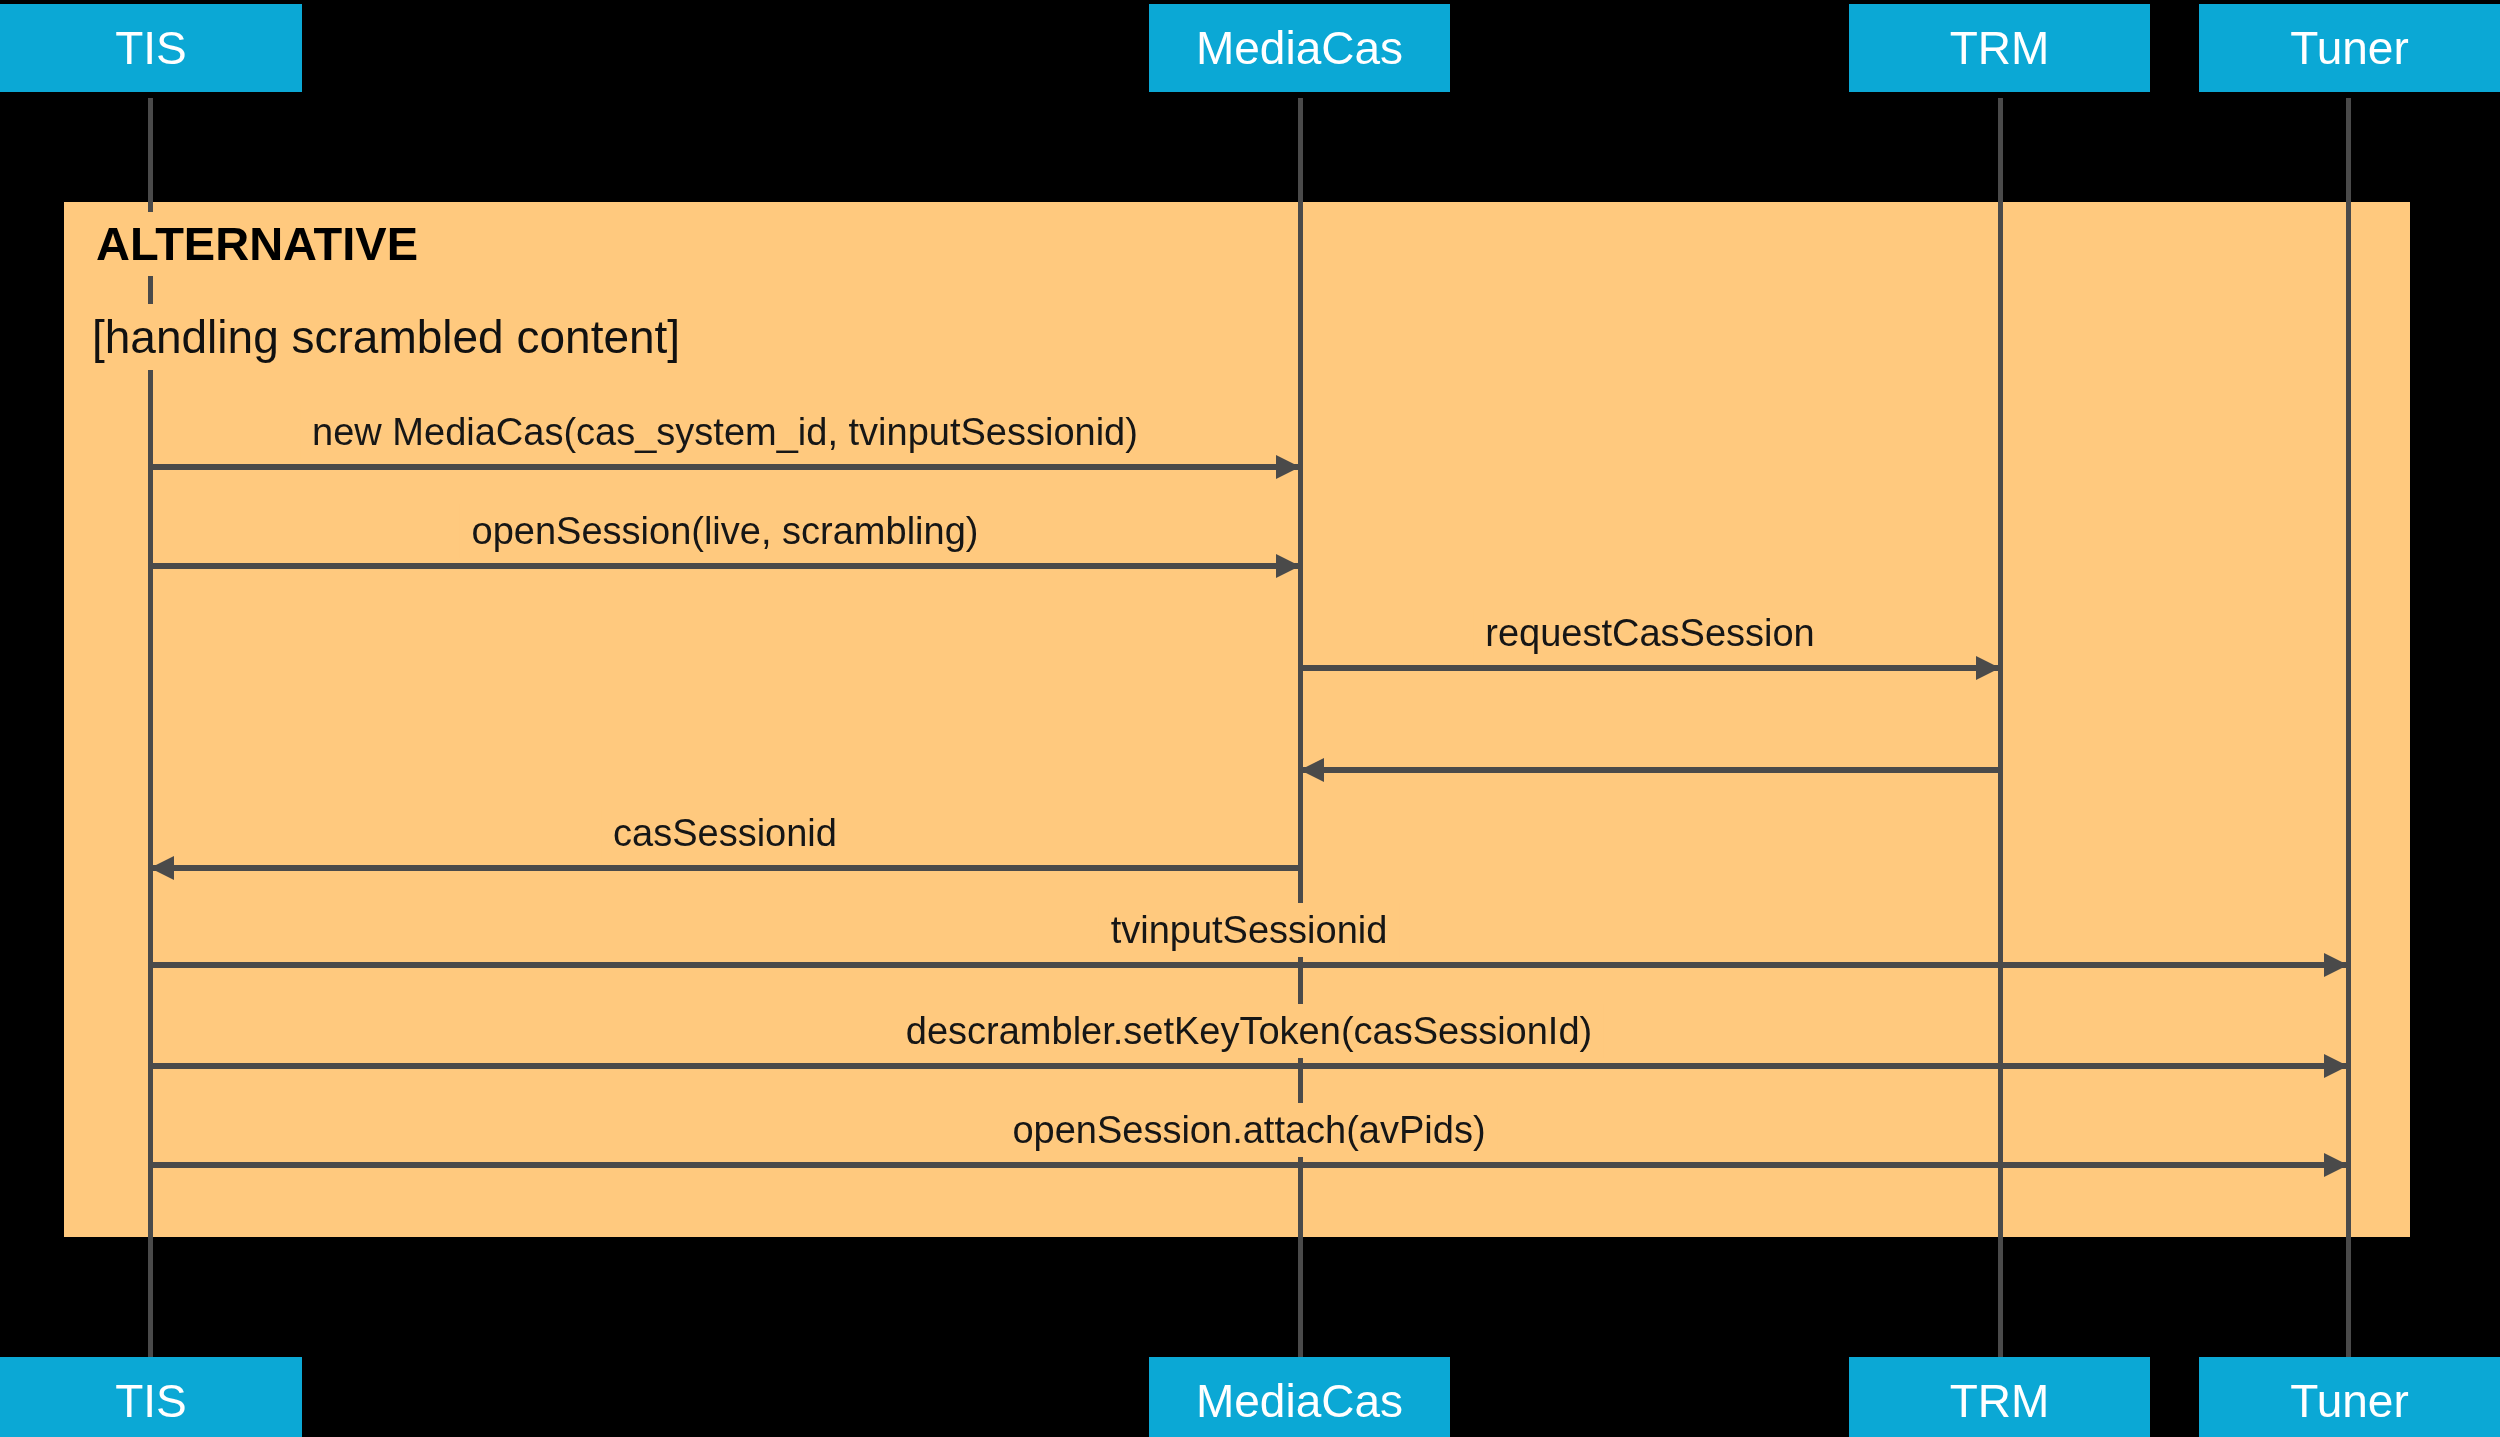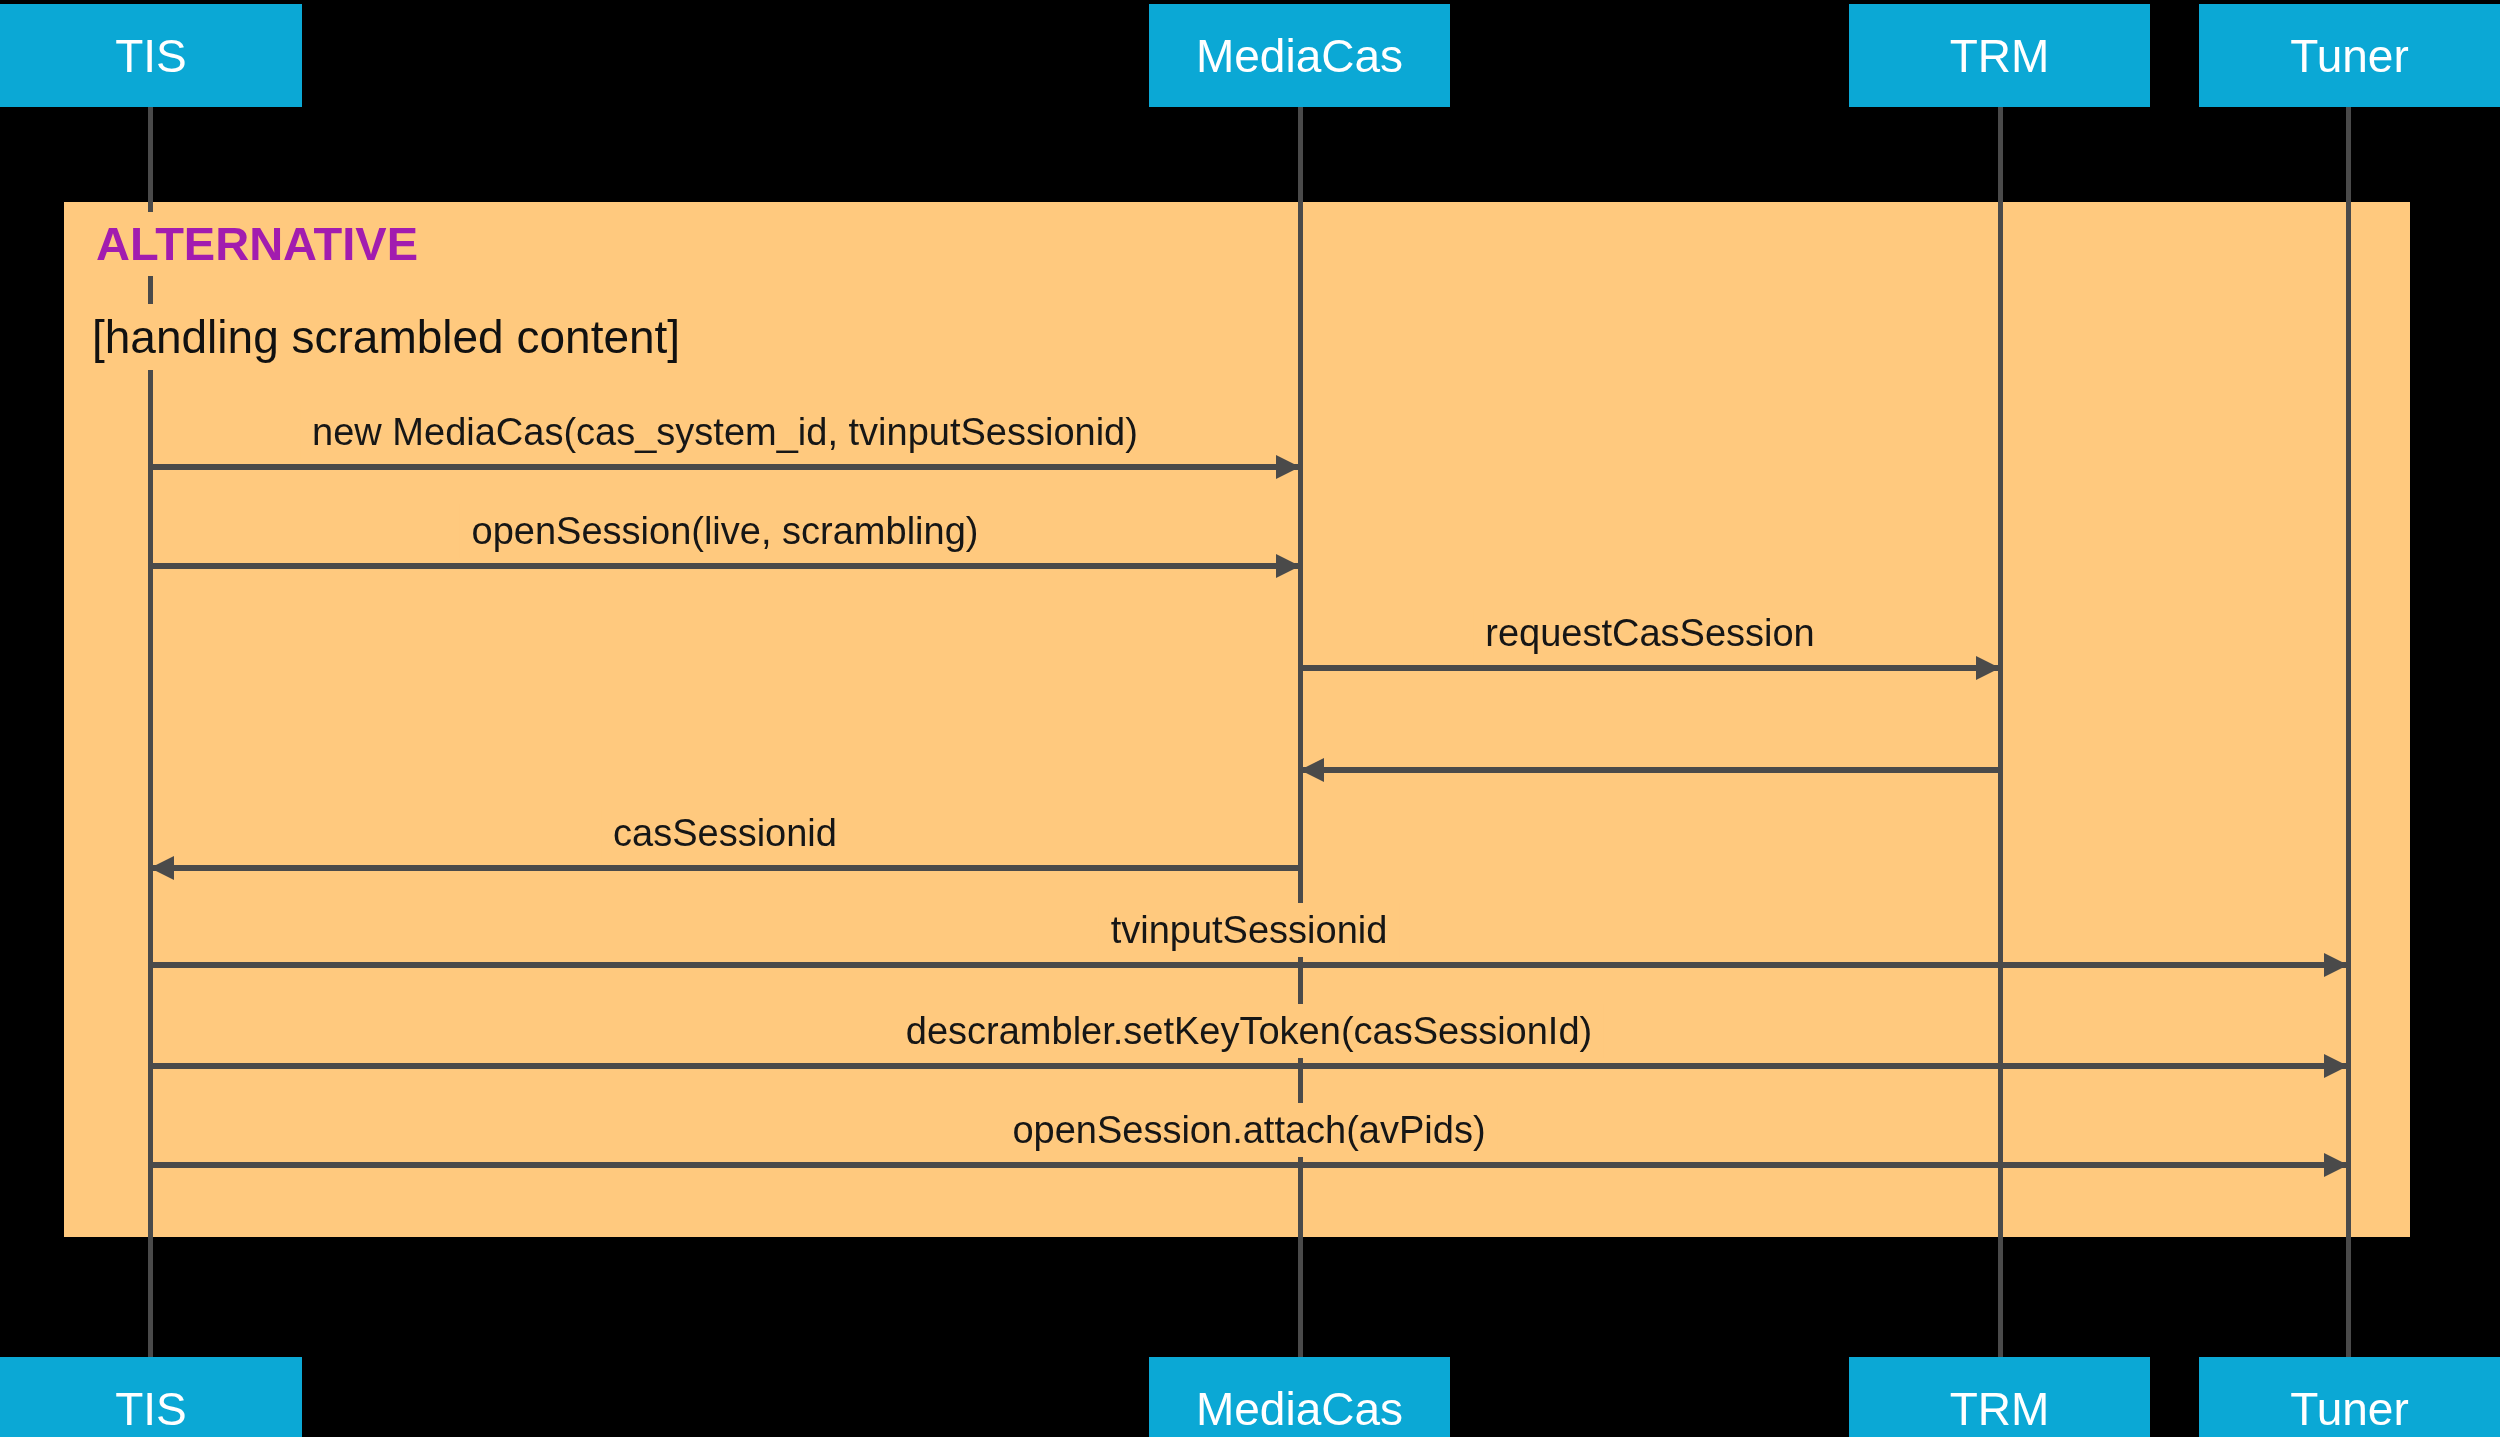--- a/index.html
+++ b/index.html
@@ -24,38 +24,38 @@
     position: absolute;
     top: 98px;
     width: 5px;
     height: 1259px;
     background: #4A4A4A;
     z-index: 1;
   }
   
   .pbox {
     position: absolute;
-    height: 103px;
+    height: 88px;
     background: #0BA8D5;
     color: #FFFFFF;
     font-size: 46px;
     display: flex;
     align-items: center;
     justify-content: center;
     z-index: 4;
   }
   .pbox.top { top: 4px; }
   .pbox.bottom { top: 1357px; }
   
   .alt-title {
     position: absolute;
     left: 86px; top: 212px;
     padding: 4px 10px;
     background: #FFC97E;
-    color: #a21caf;
+    color: #000000;
     font-size: 47px;
     font-weight: bold;
     line-height: 56px;
     z-index: 3;
     white-space: nowrap;
   }
   .alt-cond {
     position: absolute;
     left: 82px; top: 304px;
     padding: 4px 10px;

